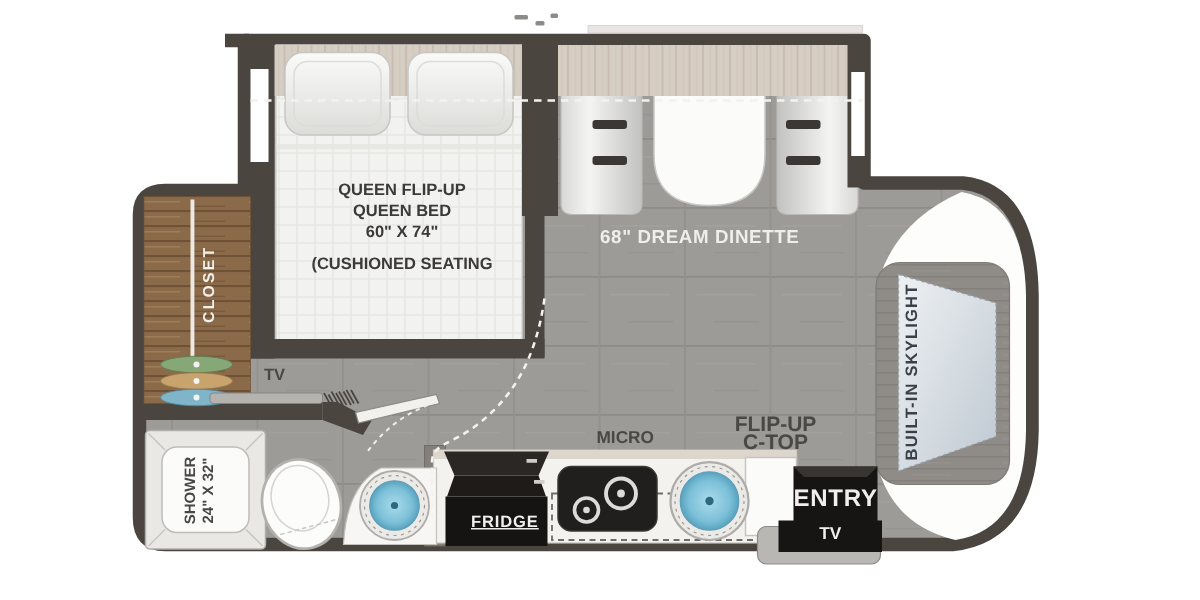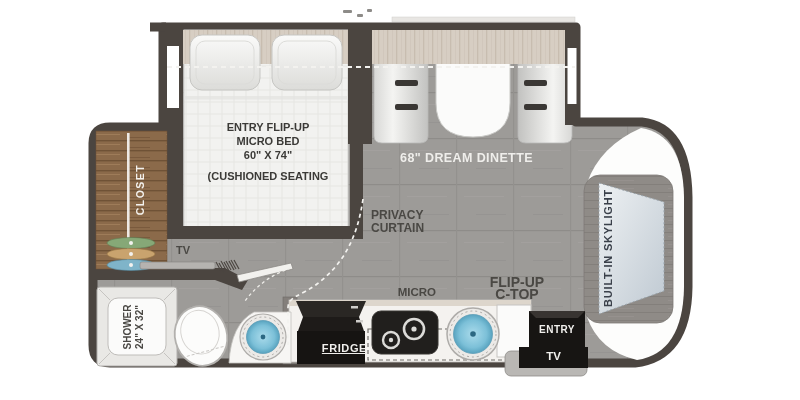--- a/index.html
+++ b/index.html
@@ -14,22 +14,22 @@
   .closet-lbl{left:96px;top:182px;width:90px;height:15px;transform:rotate(-90deg);transform-origin:center;
               text-align:center;font-size:10.5px;color:#f3f1ed;letter-spacing:1.5px;}
   .sky-lbl{left:544px;top:241px;width:130px;height:14px;transform:rotate(-90deg);transform-origin:center;
            text-align:center;font-size:11px;color:#3a404a;letter-spacing:.8px;}
   .shower-lbl{left:80px;top:314px;width:110px;height:26px;transform:rotate(-90deg);transform-origin:center;
               text-align:center;font-size:10px;line-height:12px;color:#4a4844;}
   .privacy-lbl{left:371px;top:209px;font-size:12px;line-height:13px;color:#4a4844;}
   .tvbed-lbl{left:168px;top:244px;width:30px;text-align:center;font-size:11px;color:#4a4844;}
   .micro-lbl{left:366px;top:286px;width:70px;text-align:right;font-size:11.5px;color:#4a4844;}
   .flip-lbl{left:482px;top:277px;width:70px;text-align:center;font-size:14px;line-height:11.5px;color:#4a4844;}
-  .fridge-lbl{left:303px;top:342px;width:64px;text-align:right;font-size:11px;color:#f0efec;letter-spacing:.6px;text-decoration:underline;}
-  .entry-lbl{left:529px;top:324px;width:56px;text-align:center;font-size:10px;color:#f0efec;letter-spacing:.5px;}
+  .fridge-lbl{left:314px;top:342px;width:64px;text-align:left;font-size:11px;color:#f0efec;letter-spacing:.6px;text-decoration:underline;}
+  .entry-lbl{left:529px;top:324px;width:56px;text-align:center;font-size:16px;color:#f0efec;letter-spacing:.5px;}
   .tventry-lbl{left:519px;top:350px;width:69px;text-align:center;font-size:11.5px;color:#f0efec;}
 </style>
 </head>
 <body>
 
 <div class="stage">
 <svg width="800" height="400" viewBox="0 0 800 400">
   <defs>
     <pattern id="pFloor" width="57" height="46" patternUnits="userSpaceOnUse">
       <rect width="57" height="46" fill="#9d9b98"></rect>
@@ -216,36 +216,32 @@
   <path d="M 363,199 C 357,241 341,266 317,284 C 301,296 289,296 288,307 L 288,345" fill="none" stroke="#f3f2ef" stroke-width="1.7" stroke-dasharray="4,3.5"></path>
 
   <g fill="#8d8b88">
     <rect x="343" y="10" width="9" height="3" rx="1"></rect>
         <rect x="357" y="14" width="6" height="3" rx="1"></rect>
         <rect x="367" y="9" width="5" height="3" rx="1"></rect>
   </g>
 </svg>
 
 <div class="lbl bed-lbl">
-  <span>ENTRY FLIP-UP</span>
-  <span>MICRO BED</span>
+  <span>QUEEN FLIP-UP</span>
+  <span>QUEEN BED</span>
   <span>60" X 74"</span>
   <span class="gap">(CUSHIONED SEATING</span>
 </div>
 <div class="lbl dinette-lbl">68" DREAM DINETTE</div>
 <div class="lbl closet-lbl">CLOSET</div>
 <div class="lbl sky-lbl">BUILT-IN SKYLIGHT</div>
 <div class="lbl shower-lbl">
   <span>SHOWER</span>
   <span>24" X 32"</span>
 </div>
-<div class="lbl privacy-lbl">
-  <span>PRIVACY</span>
-  <span>CURTAIN</span>
-</div>
 <div class="lbl tvbed-lbl">TV</div>
 <div class="lbl micro-lbl">MICRO</div>
 <div class="lbl flip-lbl">
   <span>FLIP-UP</span>
   <span>C-TOP</span>
 </div>
 <div class="lbl fridge-lbl">FRIDGE</div>
 <div class="lbl entry-lbl">ENTRY</div>
 <div class="lbl tventry-lbl">TV</div>
 </div>

